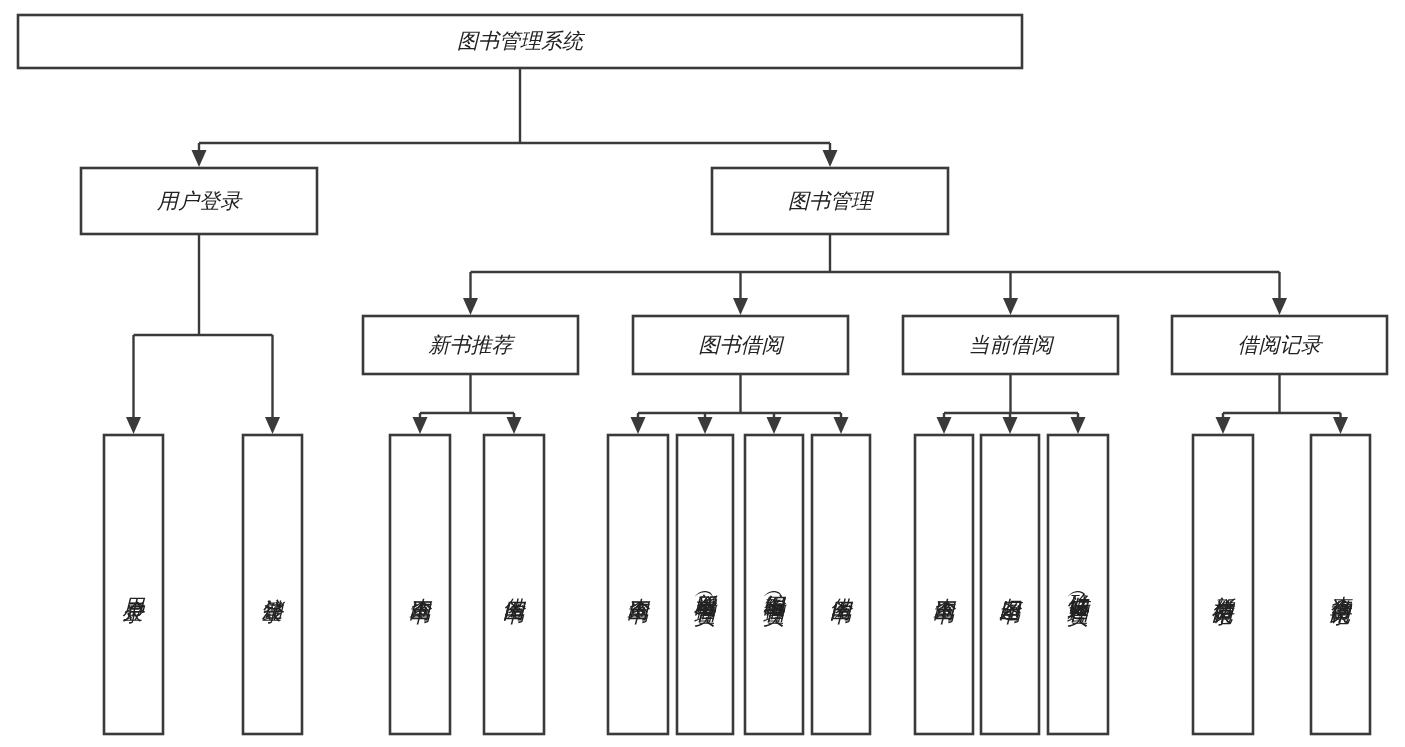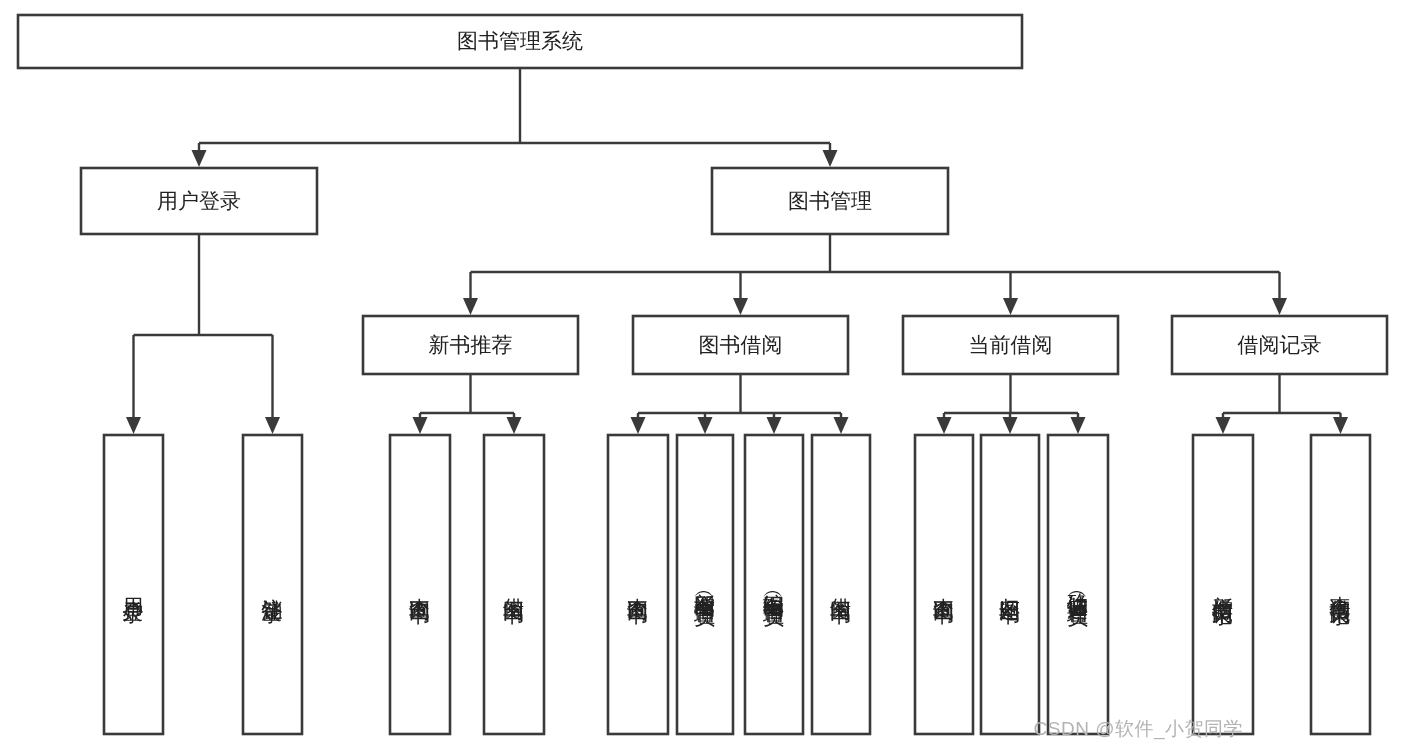--- a/index.html
+++ b/index.html
@@ -11,20 +11,21 @@
     width: 1405px;
     height: 747px;
     font-family: "Liberation Sans", "DejaVu Sans", sans-serif;
     overflow: hidden;
     position: relative;
   }
   #diagram-root {
     position: relative;
     width: 1253px;
     height: 747px;
+    font-style: italic;
   }
   svg.diagram-canvas {
     position: absolute;
     top: 0;
     left: 0;
     width: 1405px;
     height: 747px;
   }
   .node-box {
     fill: #ffffff;
@@ -173,14 +174,13 @@
       <div class="node-label-v" style="left: 608px; top: 435px; width: 60px; height: 299px;">查询图书</div>
       <div class="node-label-v" style="left: 677px; top: 435px; width: 56px; height: 299px;">新增图书（管理员）</div>
       <div class="node-label-v" style="left: 745px; top: 435px; width: 58px; height: 299px;">编辑图书（管理员）</div>
       <div class="node-label-v" style="left: 812px; top: 435px; width: 58px; height: 299px;">借阅图书</div>
       <div class="node-label-v" style="left: 915px; top: 435px; width: 58px; height: 299px;">查询图书</div>
       <div class="node-label-v" style="left: 981px; top: 435px; width: 58px; height: 299px;">归还图书</div>
       <div class="node-label-v" style="left: 1048px; top: 435px; width: 60px; height: 299px;">确认归还（管理员）</div>
       <div class="node-label-v" style="left: 1193px; top: 435px; width: 60px; height: 299px;">新增借阅记录</div>
       <div class="node-label-v" style="left: 1311px; top: 435px; width: 59px; height: 299px;">查询借阅记录</div>
     </div>
-  <div class="watermark">CSDN @软件_小贺同学</div>
 </div>
 
 </body></html>

